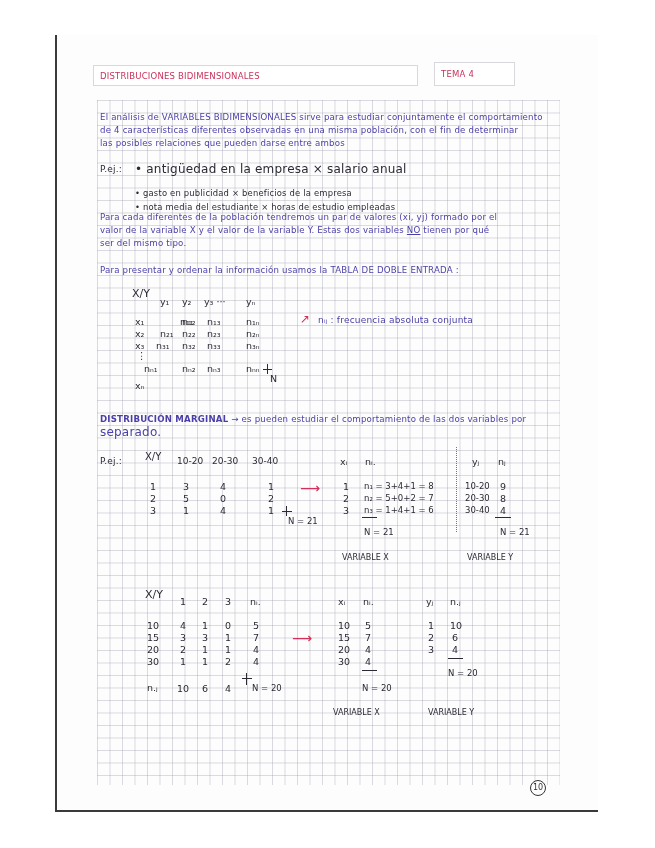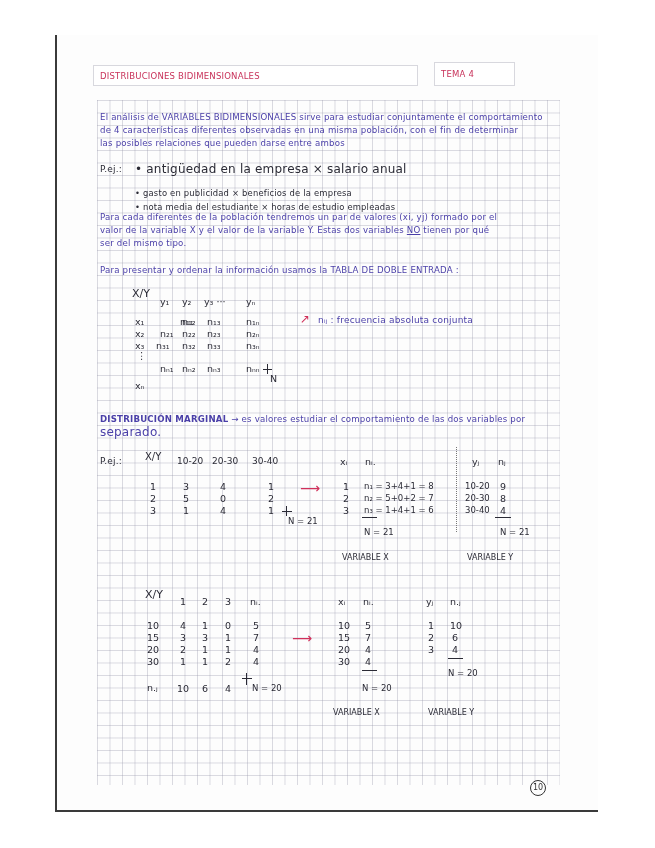--- a/index.html
+++ b/index.html
@@ -77,35 +77,35 @@
 
 <div class="cell" style="left:135px;top:340px;">x₃</div>
 <div class="cell" style="left:156px;top:340px;">n₃₁</div>
 <div class="cell" style="left:182px;top:340px;">n₃₂</div>
 <div class="cell" style="left:207px;top:340px;">n₃₃</div>
 <div class="cell" style="left:246px;top:340px;">n₃ₙ</div>
 
 <div class="cell" style="left:137px;top:350px;">⋮</div>
 
 <div class="cell" style="left:135px;top:380px;">xₙ</div>
-<div class="cell" style="left:160px;top:363px;">nₙ₁</div>
+<div class="cell" style="left:144px;top:363px;">nₙ₁</div>
 <div class="cell" style="left:182px;top:363px;">nₙ₂</div>
 <div class="cell" style="left:207px;top:363px;">nₙ₃</div>
 <div class="cell" style="left:246px;top:363px;">nₙₙ</div>
 <div class="bar" style="left:263px;top:369px;width:9px;"></div>
 <div class="vbar" style="left:267px;top:364px;height:10px;"></div>
 <div class="cell" style="left:270px;top:373px;">N</div>
 
 <div class="arrow" style="left:300px;top:314px;">↗</div>
 <div class="t blue" style="left:318px;top:314px;font-size:9px;">nᵢⱼ : frecuencia absoluta conjunta</div>
 
 <div class="t blue" style="left:100px;top:413px;font-size:8.6px;">
   <span class="upper" style="font-weight:bold;">DISTRIBUCIÓN MARGINAL</span>
   <span>→</span>
-  <span>es valores estudiar el comportamiento de las dos variables por</span>
+  <span>es pueden estudiar el comportamiento de las dos variables por</span>
 </div>
 <div class="t blue" style="left:100px;top:426px;font-size:12px;">separado.</div>
 
 <div class="t dark" style="left:100px;top:455px;">P.ej.:</div>
 <div class="cell" style="left:145px;top:451px;font-size:10px;">X/Y</div>
 <div class="cell" style="left:177px;top:456px;font-size:9px;">10-20</div>
 <div class="cell" style="left:212px;top:456px;font-size:9px;">20-30</div>
 <div class="cell" style="left:252px;top:456px;font-size:9px;">30-40</div>
 
 <div class="cell" style="left:150px;top:481px;">1</div>

